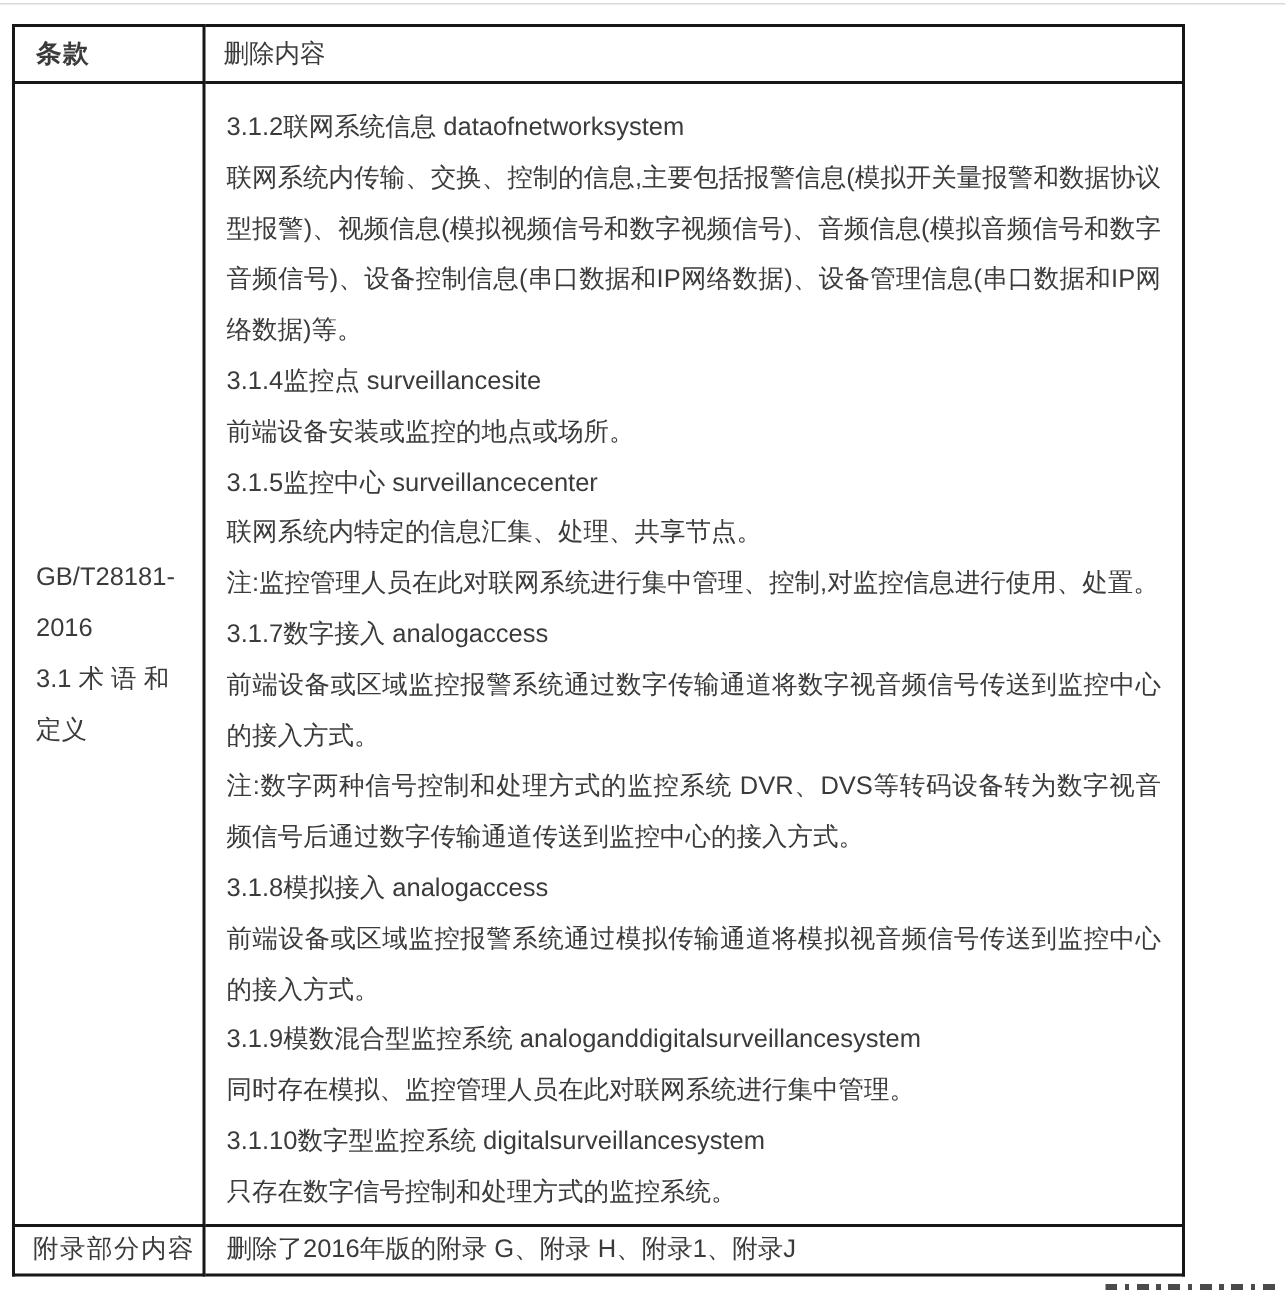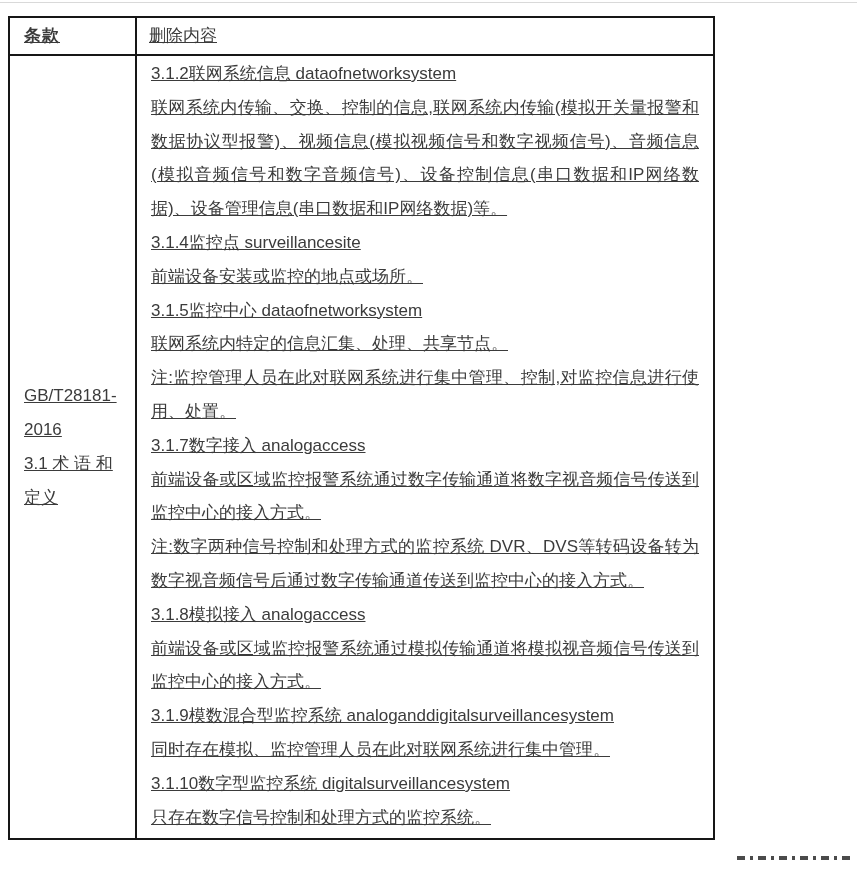--- a/index.html
+++ b/index.html
@@ -20,25 +20,24 @@
     top: 2px;
     left: 0;
     width: 857px;
     height: 1px;
     background: #d9d9d9;
   }
   table.deletion-table {
     position: absolute;
     top: 16px;
     left: 8px;
-    width: 707px;
+    width: 782px;
     border-collapse: collapse;
     table-layout: fixed;
     font-size: 17px;
-    text-decoration: underline;
   }
   table.deletion-table col.clause-col { width: 127px; }
   table.deletion-table th,
   table.deletion-table td {
     border: 2px solid #161616;
     vertical-align: middle;
     text-align: left;
   }
   th.header-clause {
     font-weight: bold;
@@ -49,21 +48,21 @@
     font-weight: normal;
     padding: 6px 12px 7px 12px;
   }
   td.clause-cell-terms {
     padding: 0 14px;
     line-height: 34px;
     white-space: pre-line;
     text-align: justify;
   }
   td.content-cell-terms {
-    padding: 1px 14px 4px 14px;
+    padding: 12px 14px 4px 14px;
   }
   td.content-cell-terms .para {
     margin: 0;
     line-height: 33.8px;
     text-align: justify;
   }
   td.clause-cell-appendix {
     padding: 3px 12px 5px 12px;
     letter-spacing: 1px;
     white-space: nowrap;
@@ -105,33 +104,37 @@
     </tr>
   </thead>
   <tbody>
     <tr>
       <td class="clause-cell-terms">GB/T28181-
 2016
 3.1 术 语 和
 定义</td>
       <td class="content-cell-terms">
           <p class="para">3.1.2联网系统信息 dataofnetworksystem</p>
-          <p class="para">联网系统内传输、交换、控制的信息,联网系统内传输(模拟开关量报警和数据协议型报警)、视频信息(模拟视频信号和数字视频信号)、音频信息(模拟音频信号和数字音频信号)、设备控制信息(串口数据和IP网络数据)、设备管理信息(串口数据和IP网络数据)等。</p>
+          <p class="para">联网系统内传输、交换、控制的信息,主要包括报警信息(模拟开关量报警和数据协议型报警)、视频信息(模拟视频信号和数字视频信号)、音频信息(模拟音频信号和数字音频信号)、设备控制信息(串口数据和IP网络数据)、设备管理信息(串口数据和IP网络数据)等。</p>
           <p class="para">3.1.4监控点 surveillancesite</p>
           <p class="para">前端设备安装或监控的地点或场所。</p>
-          <p class="para">3.1.5监控中心 dataofnetworksystem</p>
+          <p class="para">3.1.5监控中心 surveillancecenter</p>
           <p class="para">联网系统内特定的信息汇集、处理、共享节点。</p>
           <p class="para">注:监控管理人员在此对联网系统进行集中管理、控制,对监控信息进行使用、处置。</p>
           <p class="para">3.1.7数字接入 analogaccess</p>
           <p class="para">前端设备或区域监控报警系统通过数字传输通道将数字视音频信号传送到监控中心的接入方式。</p>
           <p class="para">注:数字两种信号控制和处理方式的监控系统 DVR、DVS等转码设备转为数字视音频信号后通过数字传输通道传送到监控中心的接入方式。</p>
           <p class="para">3.1.8模拟接入 analogaccess</p>
           <p class="para">前端设备或区域监控报警系统通过模拟传输通道将模拟视音频信号传送到监控中心的接入方式。</p>
           <p class="para">3.1.9模数混合型监控系统 analoganddigitalsurveillancesystem</p>
           <p class="para">同时存在模拟、监控管理人员在此对联网系统进行集中管理。</p>
           <p class="para">3.1.10数字型监控系统 digitalsurveillancesystem</p>
           <p class="para">只存在数字信号控制和处理方式的监控系统。</p>
         </td>
     </tr>
+    <tr>
+      <td class="clause-cell-appendix">附录部分内容</td>
+      <td class="content-cell-appendix">删除了2016年版的附录 G、附录 H、附录1、附录J</td>
+    </tr>
   </tbody>
 </table>
 
 <div class="watermark-fragment"></div>
 
 </body></html>

